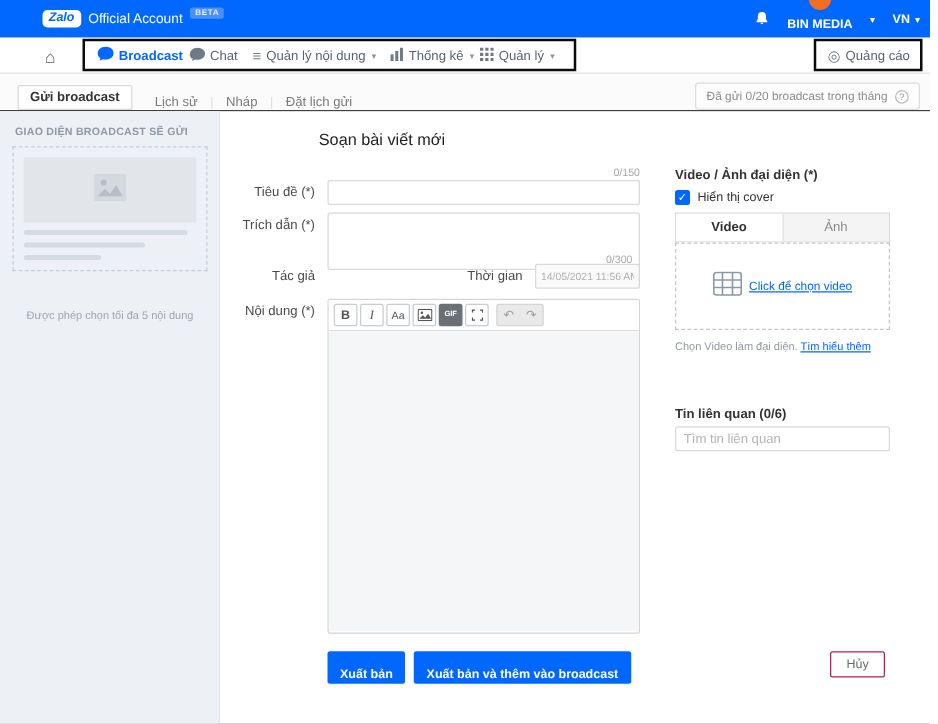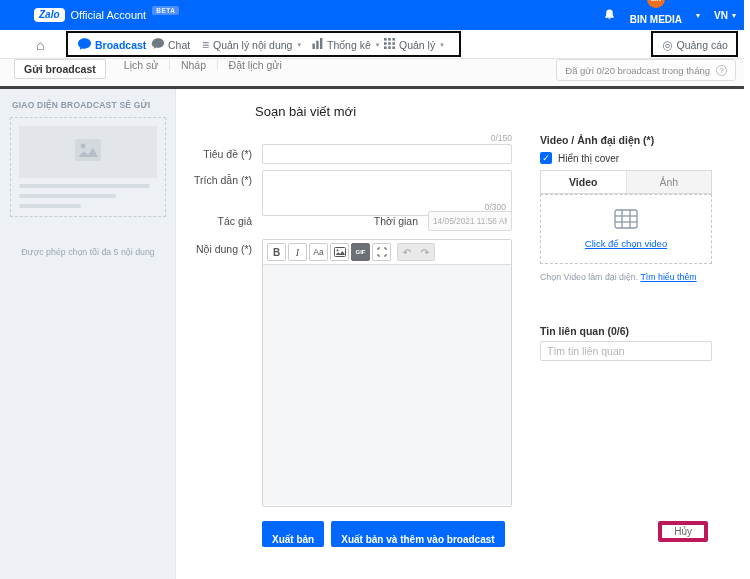--- a/index.html
+++ b/index.html
@@ -33,21 +33,21 @@
   .nav-item .nav-caret { color:#8a929b; font-size:7px; margin-left:1px; }
   .nav-item.active { color:#0068ff; font-weight:bold; }
   .home-glyph { font-size:14px; color:#5a636d; }
 
   .annotation-box { position:absolute; border:2px solid #0b0b0b; background:transparent; pointer-events:none; }
   .anno-1 { left:66px; top:31px; width:395px; height:26px; }
   .anno-2 { left:651px; top:31px; width:87px; height:26px; }
 
   
   .tabbar { position:absolute; left:0; top:59px; width:750px; height:30px; background:#fbfbfb;
-            border-bottom:3px solid #404040; display:flex; align-items:flex-start; padding:0 14px; }
+            border-bottom:1px solid #404040; display:flex; align-items:flex-end; padding:0 14px; }
   .tab-chip { background:#fff; border:1px solid #d9d9d9; border-radius:2px; padding:3px 9px;
               font-size:10.5px; font-weight:bold; color:#333; cursor:pointer; margin-right:8px; }
   .tab-plain { font-size:10.5px; color:#7a7a7a; padding:0 10px; cursor:pointer; }
   .tab-sep { color:#ddd; font-size:10px; }
   .quota { margin-left:auto; display:flex; align-items:center; gap:6px; border:1px solid #dcdcdc;
            background:#fdfdfd; border-radius:3px; height:22px; padding:0 8px; font-size:9.5px; color:#8c8c8c; }
   .help-circle { width:11px; height:11px; border:1px solid #bdbdbd; border-radius:50%; color:#9a9a9a;
                  font-size:7.5px; display:flex; align-items:center; justify-content:center; }
 
   
@@ -93,36 +93,36 @@
   .tb-gif { background:#6b7077; color:#fff; font-size:6px; font-weight:bold; border-color:#6b7077; }
   .history { display:flex; margin-left:4px; background:#e9e9e9; border:1px solid #d5d5d5; border-radius:2px; }
   .hist-btn { width:18px; height:16px; display:flex; align-items:center; justify-content:center;
               color:#a0a0a0; font-size:10px; cursor:pointer; }
   .editor-body { height:240px; background:#f5f6f7; }
 
   .btn-row { position:absolute; left:262px; top:432px; display:flex; gap:7px; }
   .btn-primary { background:#0068ff; color:#fff; border:none; border-radius:2px; height:21px;
                  padding:13px 10px; font-size:10px; font-weight:bold; cursor:pointer; font-family:inherit; }
   .btn-cancel { position:absolute; right:42px; top:432px; background:#fff; color:#666;
-                border:4px solid #be185d; border-radius:2px; height:21px; padding:0 12px;
+                border:1px solid #be185d; border-radius:2px; height:21px; padding:0 12px;
                 font-size:10px; cursor:pointer; font-family:inherit; }
 
   
   .media-label { position:absolute; left:540px; top:45px; font-size:10.5px; font-weight:bold; color:#333; }
   .cover-row { position:absolute; left:540px; top:63px; display:flex; align-items:center; gap:6px; cursor:pointer; }
   .checkbox { width:12px; height:12px; background:#0068ff; border-radius:2px; color:#fff; font-size:9px;
               display:flex; align-items:center; justify-content:center; line-height:1; }
   .cover-label { font-size:10px; color:#333; }
   .media-tabs { position:absolute; left:540px; top:81px; width:172px; height:24px;
                 border:1px solid #d9d9d9; display:flex; }
   .m-tab { flex:1; display:flex; align-items:center; justify-content:center; font-size:10.5px; cursor:pointer; }
   .m-tab.active { background:#fff; color:#333; font-weight:bold; }
   .m-tab.inactive { background:#f4f4f4; color:#8a8a8a; border-left:1px solid #e2e2e2; }
   .video-drop { position:absolute; left:540px; top:105px; width:172px; height:70px;
-                border:1px dashed #bfc7cf; display:flex; flex-direction:column; align-items:center;
+                border:1px dashed #bfc7cf; display:flex; flex-direction:row; align-items:center;
                 justify-content:center; gap:5px; background:#fff; }
   .video-link { font-size:9.5px; color:#0068ff; text-decoration:underline; cursor:pointer; }
   .video-hint { position:absolute; left:540px; top:183px; width:180px; font-size:8.8px; color:#8f9aa5; }
   .link-inline { color:#0068ff; text-decoration:underline; cursor:pointer; }
   .related-label { position:absolute; left:540px; top:236px; font-size:10.5px; font-weight:bold; color:#333; }
   .related-input { position:absolute; left:540px; top:252px; width:172px; height:20px; }
   .related-input::placeholder { color:#b5b5b5; }
 </style>
 </head>
 <body>

